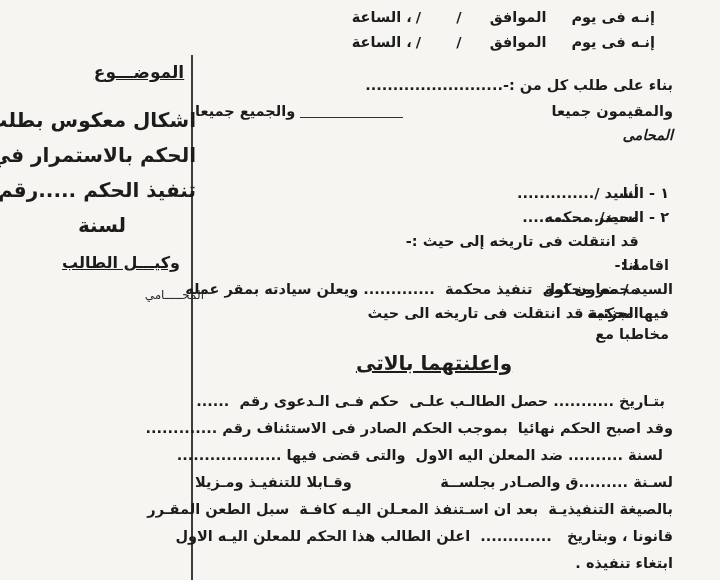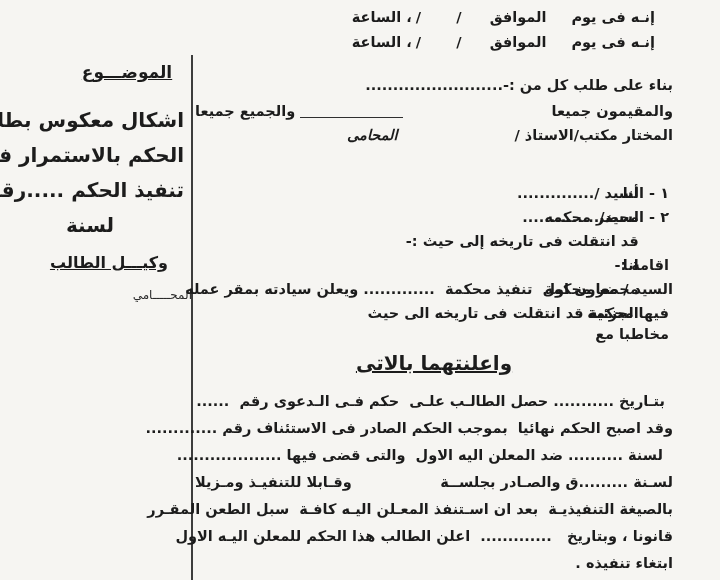--- a/index.html
+++ b/index.html
@@ -7,21 +7,21 @@
     width:720px;height:580px;overflow:hidden;
     background:#f6f5f2;
     font-family:"DejaVu Sans", sans-serif;
     color:#1c1c1c;
     direction:rtl;
   }
   .page{position:relative;width:720px;height:580px;background:#f6f5f2;}
   .divider{position:absolute;left:191px;top:55px;bottom:0;width:2px;background:#3d3d3d;}
 
   
-  .sidebar{position:absolute;left:4px;top:55px;width:188px;}
+  .sidebar{position:absolute;left:16px;top:55px;width:188px;}
   .sb-title{margin-top:7px;padding-left:58px;text-align:center;
     font-weight:bold;font-size:17px;text-decoration:underline;white-space:pre;}
   .sb-lines{margin-top:21px;font-weight:bold;font-size:20px;}
   .sb-line{height:35px;line-height:35px;text-align:right;padding-right:8px;white-space:pre;}
   .sb-line.center{text-align:center;padding-right:16px;}
   .sb-agent{margin-top:10px;padding-left:22px;text-align:center;
     font-weight:bold;font-size:16px;text-decoration:underline;white-space:pre;}
   .sb-lawyer{margin-top:16px;padding-left:8px;text-align:right;
     font-weight:normal;font-size:12px;color:#2a2a2a;white-space:pre;}
 
@@ -95,21 +95,20 @@
 
     <div class="l request">بناء على طلب كل من :-.........................</div>
 
     <div class="l residents">
       <span>والمقيمون جميعا</span>
       <span class="blank-line"></span>
       <span>والجميع جميعا</span>
     </div>
 
     <div class="l office">
-      <span class="office-label">المختار مكتب/الاستاذ /</span>
       <span class="italic">المحامى</span>
     </div>
 
     <div class="l bailiff mt10 pr4">
       <span class="gap-a">أنا</span>
       <span class="gap-b">محضر محكمه</span>
       <span>قد انتقلت فى تاريخه إلى حيث :-</span>
     </div>
 
     <div class="l pr4">١ - السيد /..............</div>

